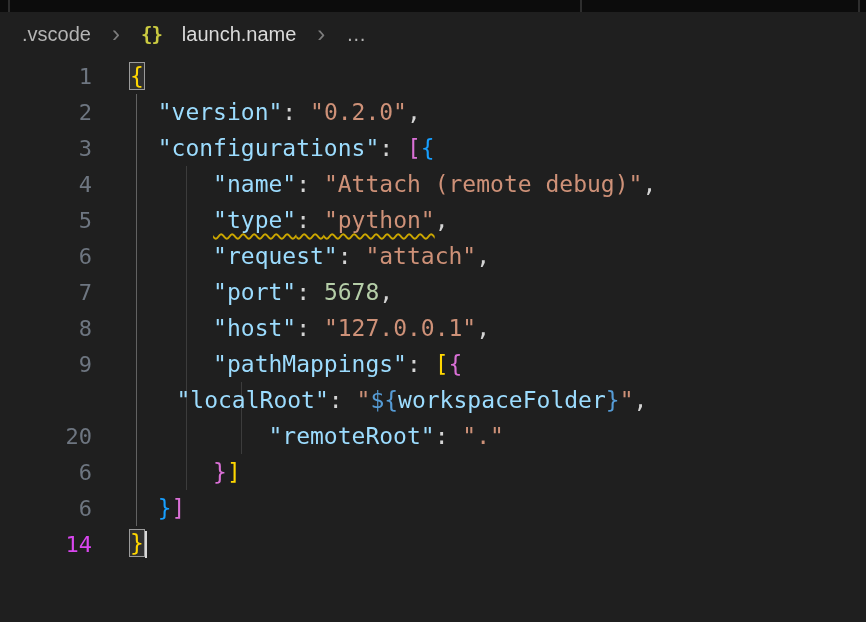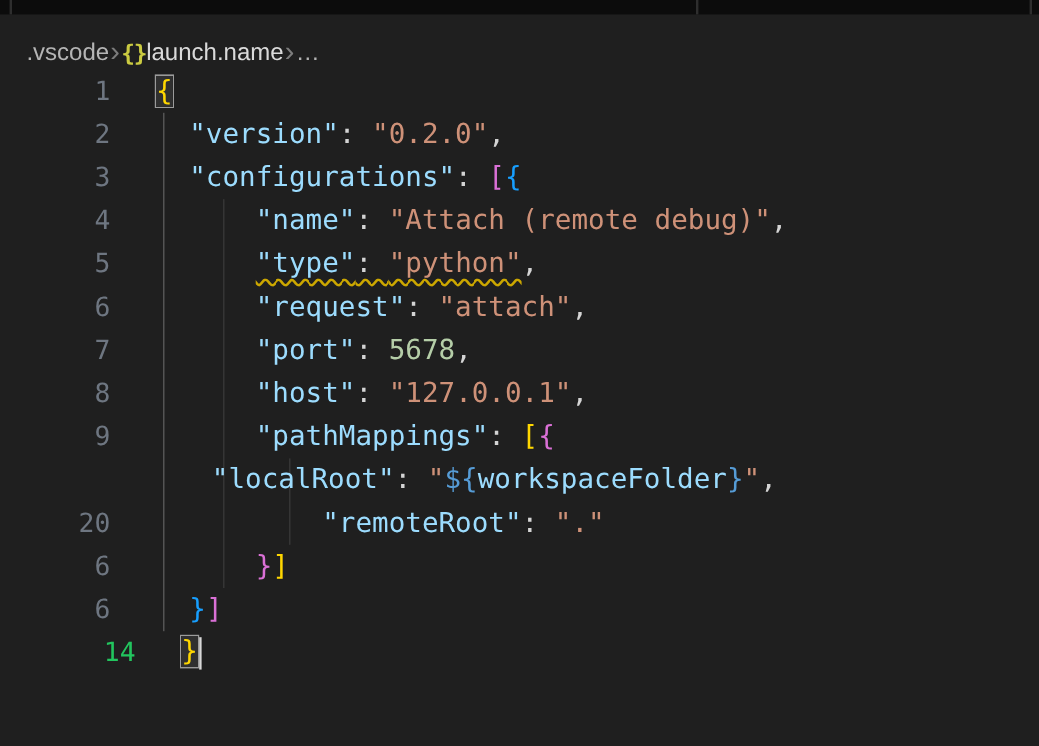--- a/index.html
+++ b/index.html
@@ -4,34 +4,34 @@
 <style>
   * { margin: 0; padding: 0; box-sizing: border-box; }
   html, body { width: 866px; height: 622px; overflow: hidden; }
   body { background: #1f1f1f; font-family: "Liberation Sans", sans-serif; }
 
   
   .top-strip { position: relative; height: 12px; background: #0c0c0c; }
   .tab-sep { position: absolute; top: 0; width: 2px; height: 12px; background: #2e2e2e; }
 
   
-  .breadcrumb { display: flex; align-items: flex-end; height: 44px; padding-left: 22px; gap: 0;
+  .breadcrumb { display: flex; align-items: center; height: 44px; padding-left: 22px; gap: 20px;
                 font-size: 20px; color: #b4b4b4; }
   .crumb { cursor: pointer; }
   .crumb.file { color: #dadada; }
   .chevron { color: #7c7c7c; font-size: 24px; line-height: 1; padding: 0 1px; }
   .file-icon { font-family: "DejaVu Sans Mono", monospace; font-weight: bold; font-size: 19px;
                color: #cbcb41; letter-spacing: -1px; }
 
   
   .editor { position: relative; padding-top: 2px; }
   .code-line { display: flex; height: 36px; align-items: center;
                font-family: "DejaVu Sans Mono", monospace; font-size: 23px; }
   .ln { flex: none; width: 92px; text-align: right; color: #6e7681; font-size: 22px; }
-  .ln.active { color: #22c55e; margin-left: 21px; }
+  .ln.active { color: #d946ef; }
   .code { margin-left: 38px; white-space: pre; }
   .code span { white-space: pre; }
 
   .squiggle { text-decoration-line: underline; text-decoration-style: wavy;
               text-decoration-color: #cca700; text-decoration-thickness: 1.5px;
               text-underline-offset: 5px; }
   .bracket-match { box-shadow: 0 0 0 1px #9b9b9b; background: rgba(128,128,128,0.18); }
   .cursor { display: inline-block; width: 2px; height: 27px; background: #d8d8d8;
             vertical-align: middle; margin-left: 1px; }
 

